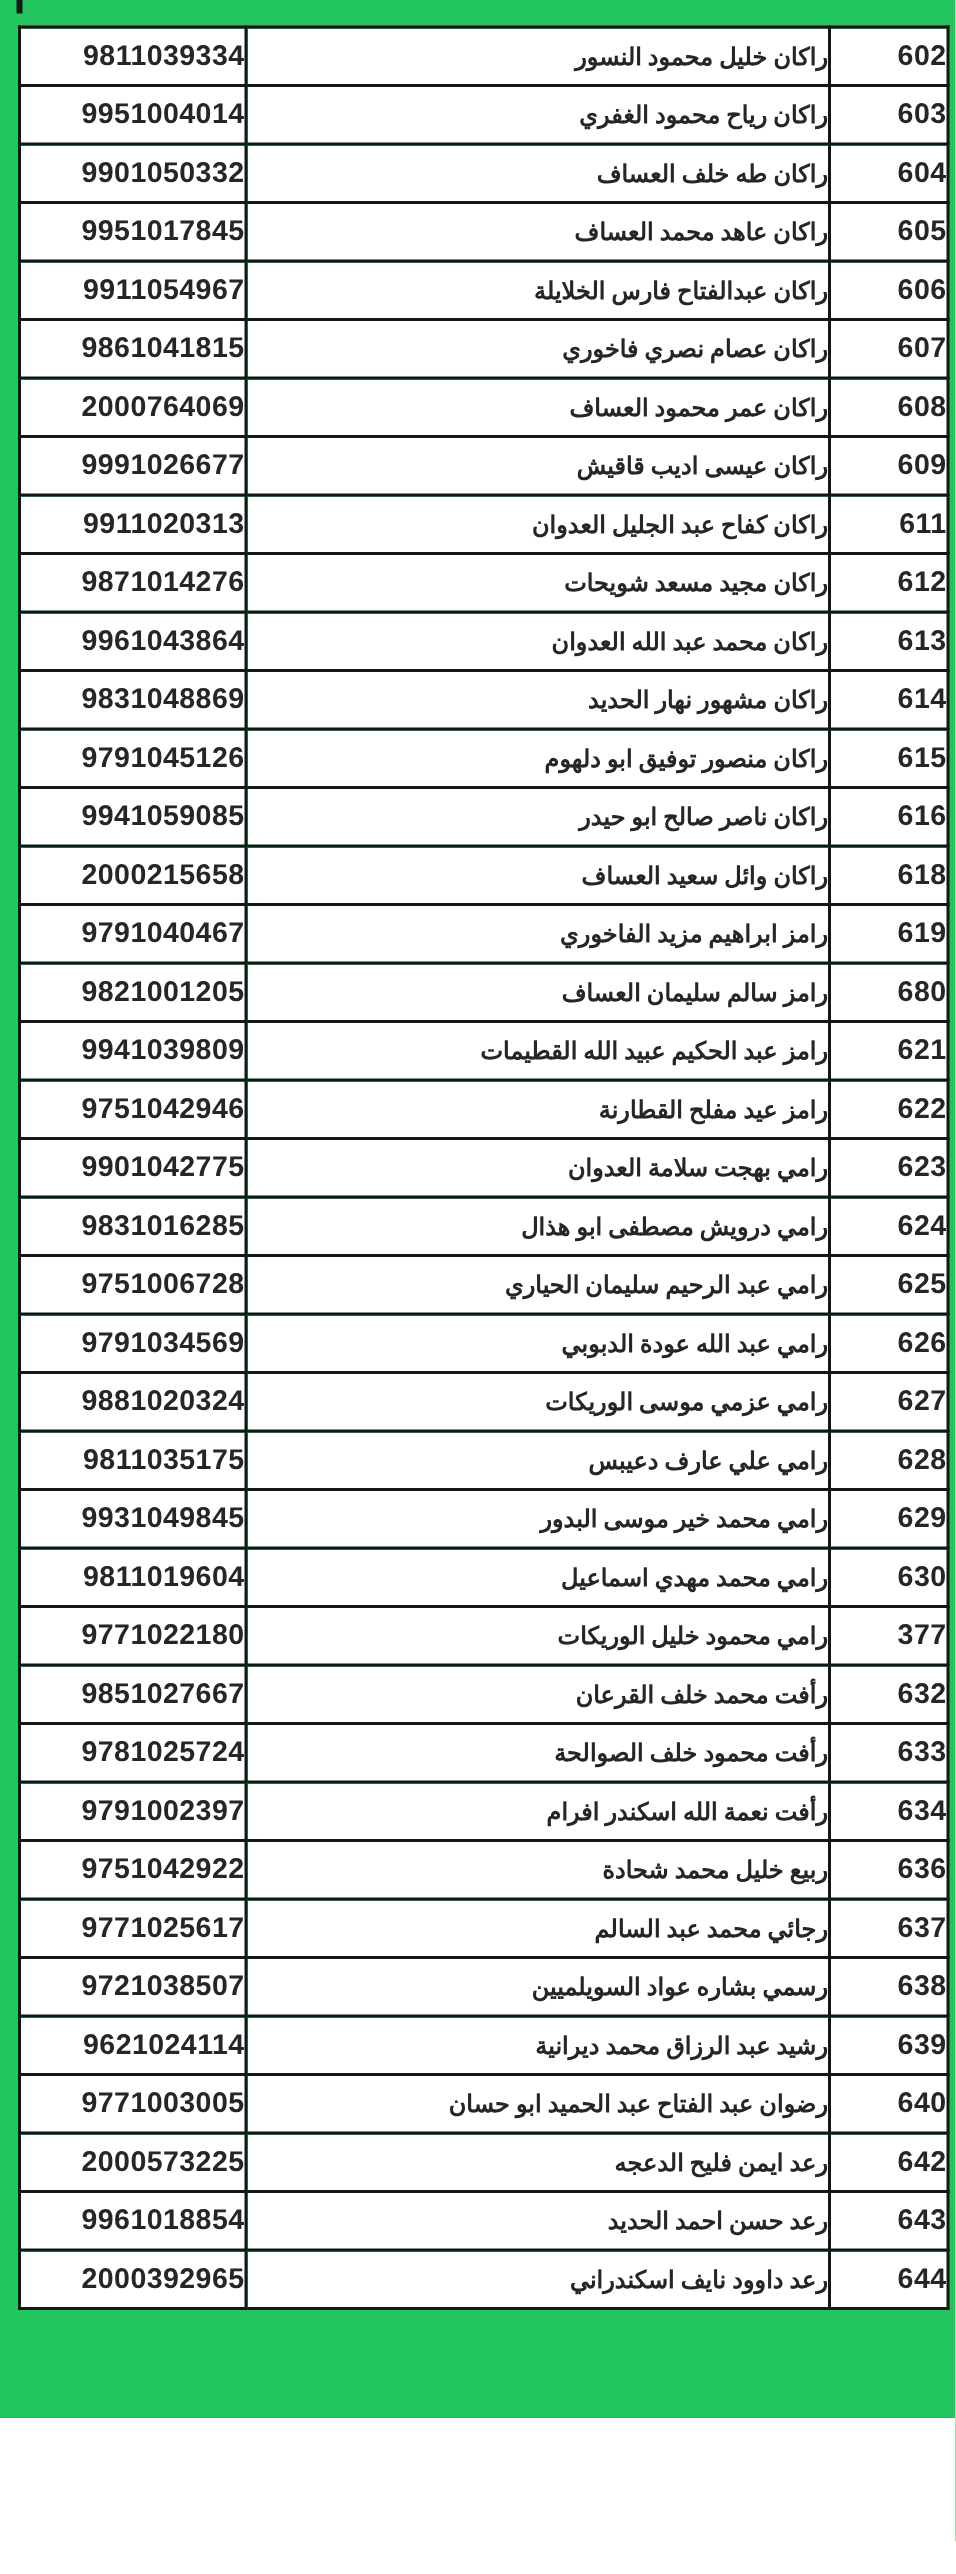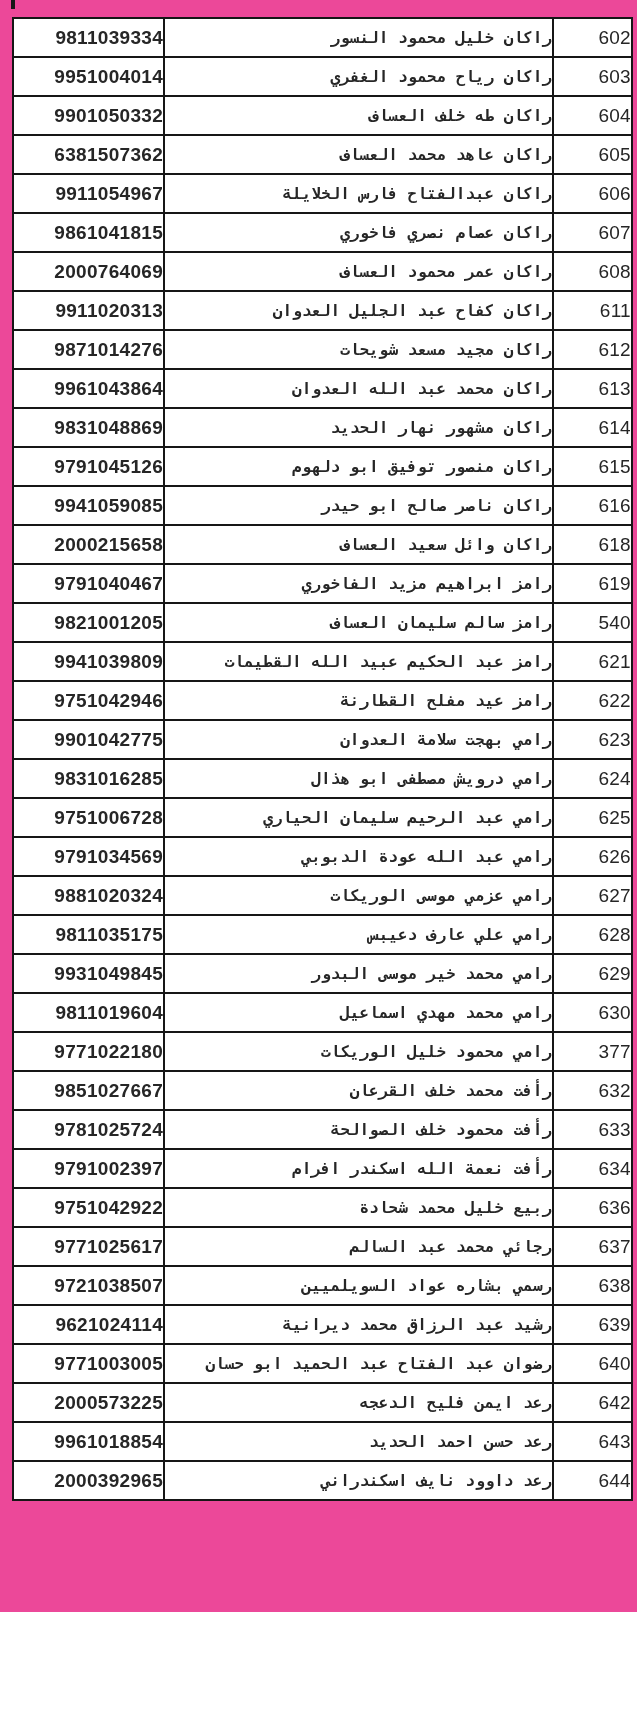--- a/index.html
+++ b/index.html
@@ -4,21 +4,21 @@
 <style>
   html, body {
     margin: 0;
     padding: 0;
     background: #ffffff;
   }
   .page {
     position: relative;
     width: 637px;
     height: 1612px;
-    background: #ec4899;
+    background: #22c55e;
     overflow: hidden;
   }
   
   .crop-artifact {
     position: absolute;
     left: 11px;
     top: 0;
     width: 4px;
     height: 9px;
     background: #161616;
@@ -46,29 +46,29 @@
     padding-right: 11px;
     font-family: "Liberation Sans", sans-serif;
     font-weight: 700;
     font-size: 19px;
     letter-spacing: 0.3px;
   }
   td.name-cell {
     direction: rtl;
     padding-right: 3px;
     padding-left: 4px;
-    font-family: Liberation Mono, monospace;
+    font-family: Liberation Serif, serif;
     font-weight: 700;
     font-size: 16px;
   }
   td.num-cell {
     text-align: right;
     padding-right: 6px;
     font-family: "Liberation Sans", sans-serif;
-    font-weight: 400;
+    font-weight: 700;
     font-size: 19px;
     letter-spacing: 0.3px;
   }
 </style>
 </head>
 <body>
 
 <div class="page">
   <div class="crop-artifact"></div>
 
@@ -91,21 +91,21 @@
       <td class="num-cell">603</td>
     </tr>
 
     <tr>
       <td class="id-cell">9901050332</td>
       <td class="name-cell">راكان طه خلف العساف</td>
       <td class="num-cell">604</td>
     </tr>
 
     <tr>
-      <td class="id-cell">6381507362</td>
+      <td class="id-cell">9951017845</td>
       <td class="name-cell">راكان عاهد محمد العساف</td>
       <td class="num-cell">605</td>
     </tr>
 
     <tr>
       <td class="id-cell">9911054967</td>
       <td class="name-cell">راكان عبدالفتاح فارس الخلايلة</td>
       <td class="num-cell">606</td>
     </tr>
 
@@ -114,20 +114,25 @@
       <td class="name-cell">راكان عصام نصري فاخوري</td>
       <td class="num-cell">607</td>
     </tr>
 
     <tr>
       <td class="id-cell">2000764069</td>
       <td class="name-cell">راكان عمر محمود العساف</td>
       <td class="num-cell">608</td>
     </tr>
 
+    <tr>
+      <td class="id-cell">9991026677</td>
+      <td class="name-cell">راكان عيسى اديب قاقيش</td>
+      <td class="num-cell">609</td>
+    </tr>
 
 
     <tr>
       <td class="id-cell">9911020313</td>
       <td class="name-cell">راكان كفاح عبد الجليل العدوان</td>
       <td class="num-cell">611</td>
     </tr>
 
     <tr>
       <td class="id-cell">9871014276</td>
@@ -168,21 +173,21 @@
 
     <tr>
       <td class="id-cell">9791040467</td>
       <td class="name-cell">رامز ابراهيم مزيد الفاخوري</td>
       <td class="num-cell">619</td>
     </tr>
 
     <tr>
       <td class="id-cell">9821001205</td>
       <td class="name-cell">رامز سالم سليمان العساف</td>
-      <td class="num-cell">540</td>
+      <td class="num-cell">680</td>
     </tr>
 
     <tr>
       <td class="id-cell">9941039809</td>
       <td class="name-cell">رامز عبد الحكيم عبيد الله القطيمات</td>
       <td class="num-cell">621</td>
     </tr>
 
     <tr>
       <td class="id-cell">9751042946</td>

